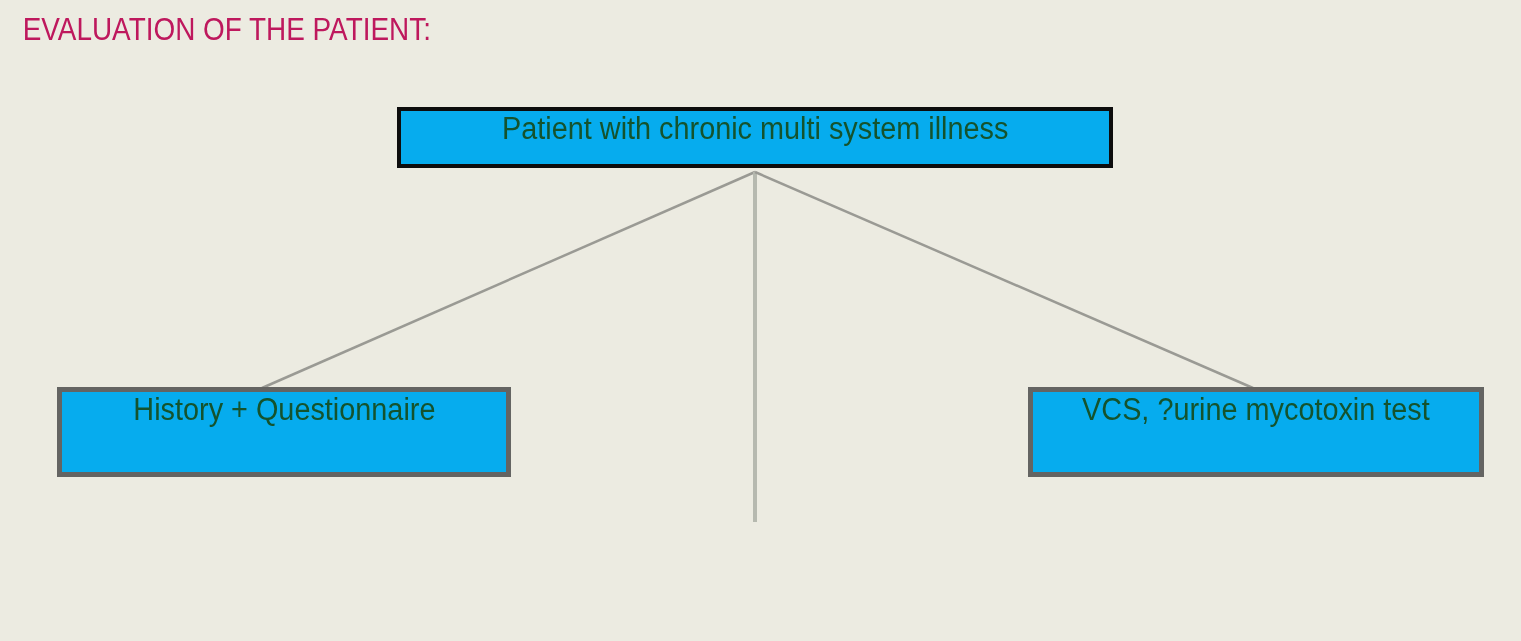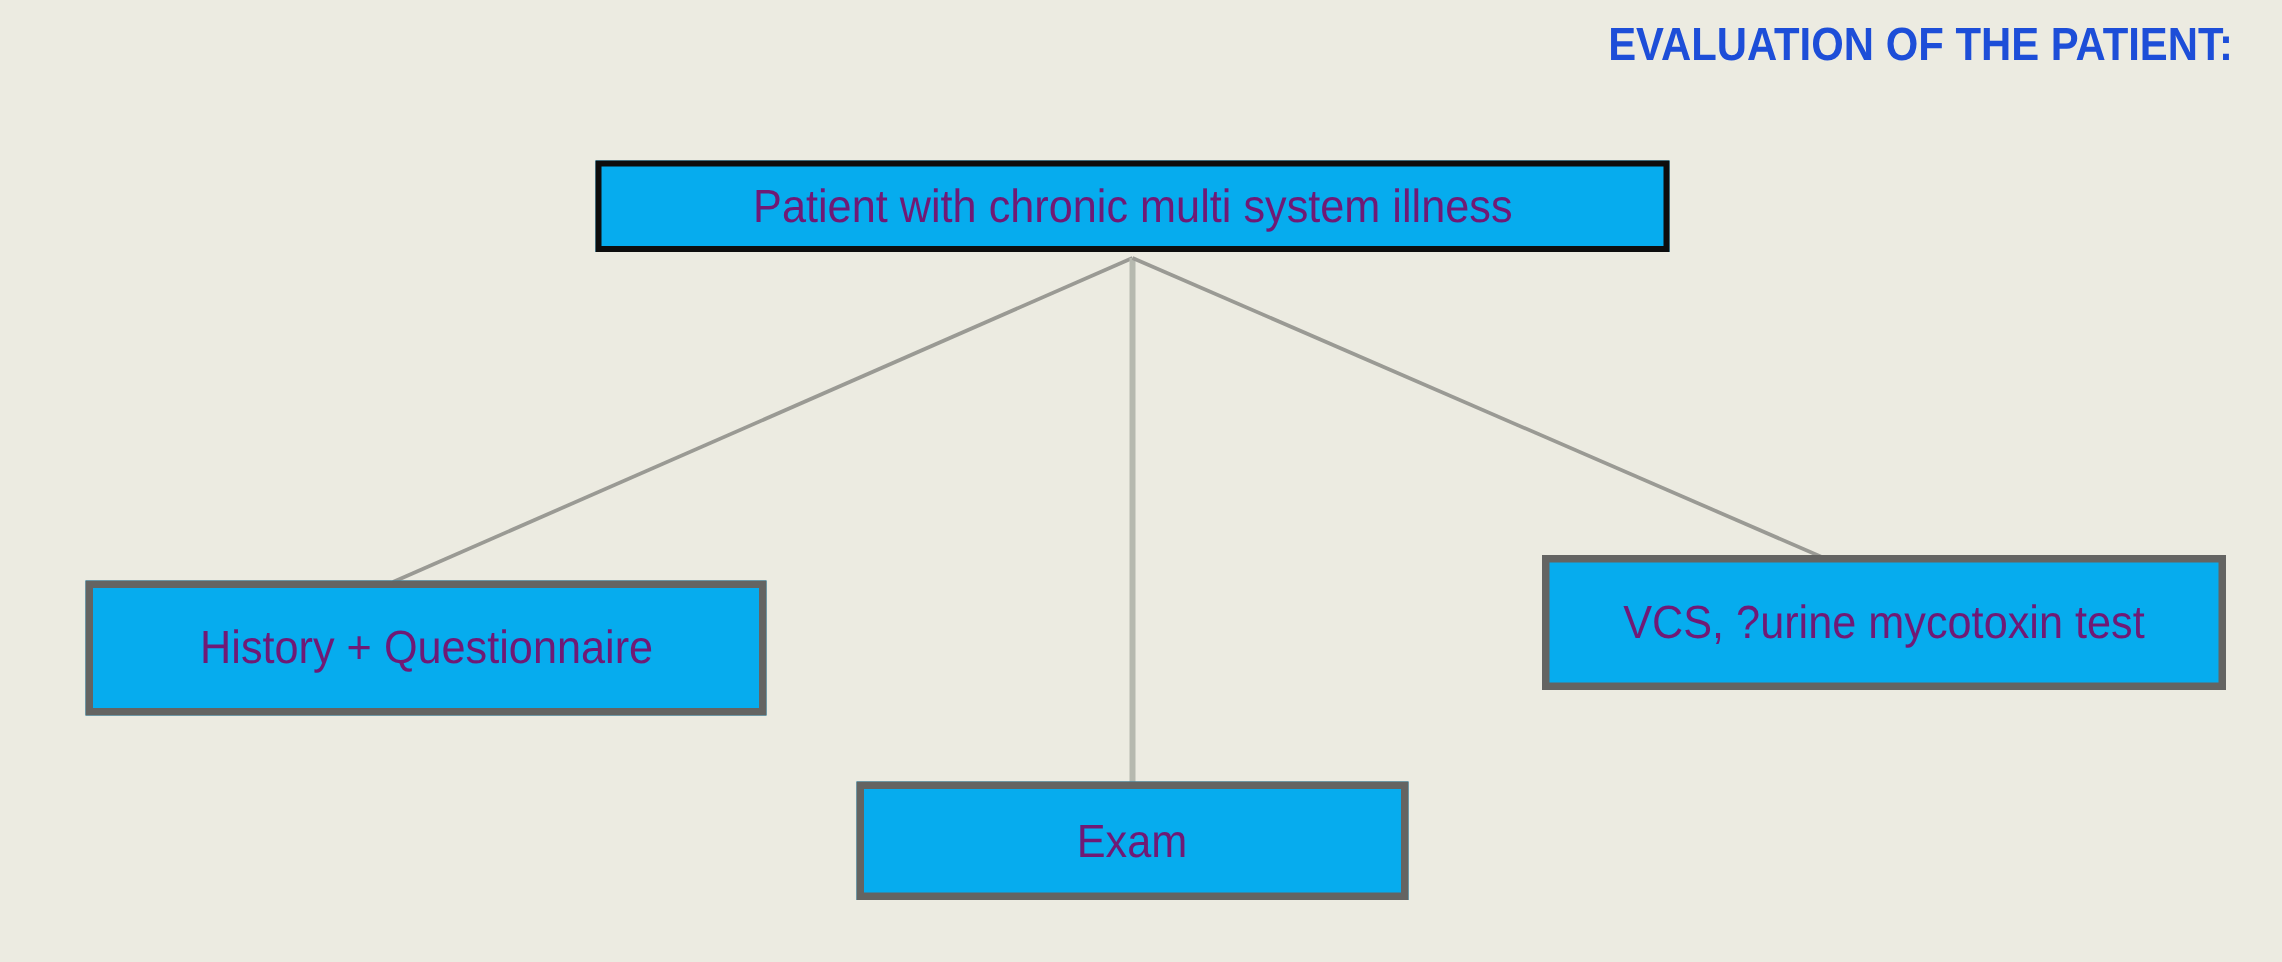--- a/index.html
+++ b/index.html
@@ -20,39 +20,38 @@
     left: 0; top: 0;
     width: 1521px;
     height: 641px;
     pointer-events: none;
   }
   .diagram-title {
     position: absolute;
     left: 0;
     top: 12px;
     width: 1512px;
-    text-align: right;
+    text-align: left;
     font-size: 31px;
-    font-weight: bold;
-    color: #1d4ed8;
+    font-weight: normal;
+    color: #be185d;
     letter-spacing: 0px;
   }
   .diagram-title .condense {
     display: inline-block;
     transform: scaleX(0.90);
     transform-origin: center;
   }
   .node {
     position: absolute;
     box-sizing: border-box;
     background: #06ACEE;
     display: flex;
-    align-items: center;
     justify-content: center;
-    color: #701a75;
+    color: #14532d;
     font-size: 31px;
   }
   .node .condense {
     display: inline-block;
     transform: scaleX(0.93);
     transform-origin: center;
     white-space: nowrap;
   }
   .node-root {
     left: 397px;
@@ -71,21 +70,21 @@
   }
   .node-center {
     left: 571px;
     top: 521px;
     width: 368px;
     height: 79px;
     border: 5px solid #646462;
   }
   .node-right {
     left: 1028px;
-    top: 370px;
+    top: 387px;
     width: 456px;
     height: 90px;
     border: 5px solid #646462;
   }
 </style>
 </head>
 <body>
 
 <div class="canvas">
 
@@ -100,21 +99,18 @@
   </div>
 
   <div class="node node-root">
     <span class="condense">Patient with chronic multi system illness</span>
   </div>
 
   <div class="node node-left">
     <span class="condense">History + Questionnaire</span>
   </div>
 
-  <div class="node node-center">
-    <span class="condense">Exam</span>
-  </div>
 
   <div class="node node-right">
     <span class="condense">VCS, ?urine mycotoxin test</span>
   </div>
 
 </div>
 
 </body></html>

